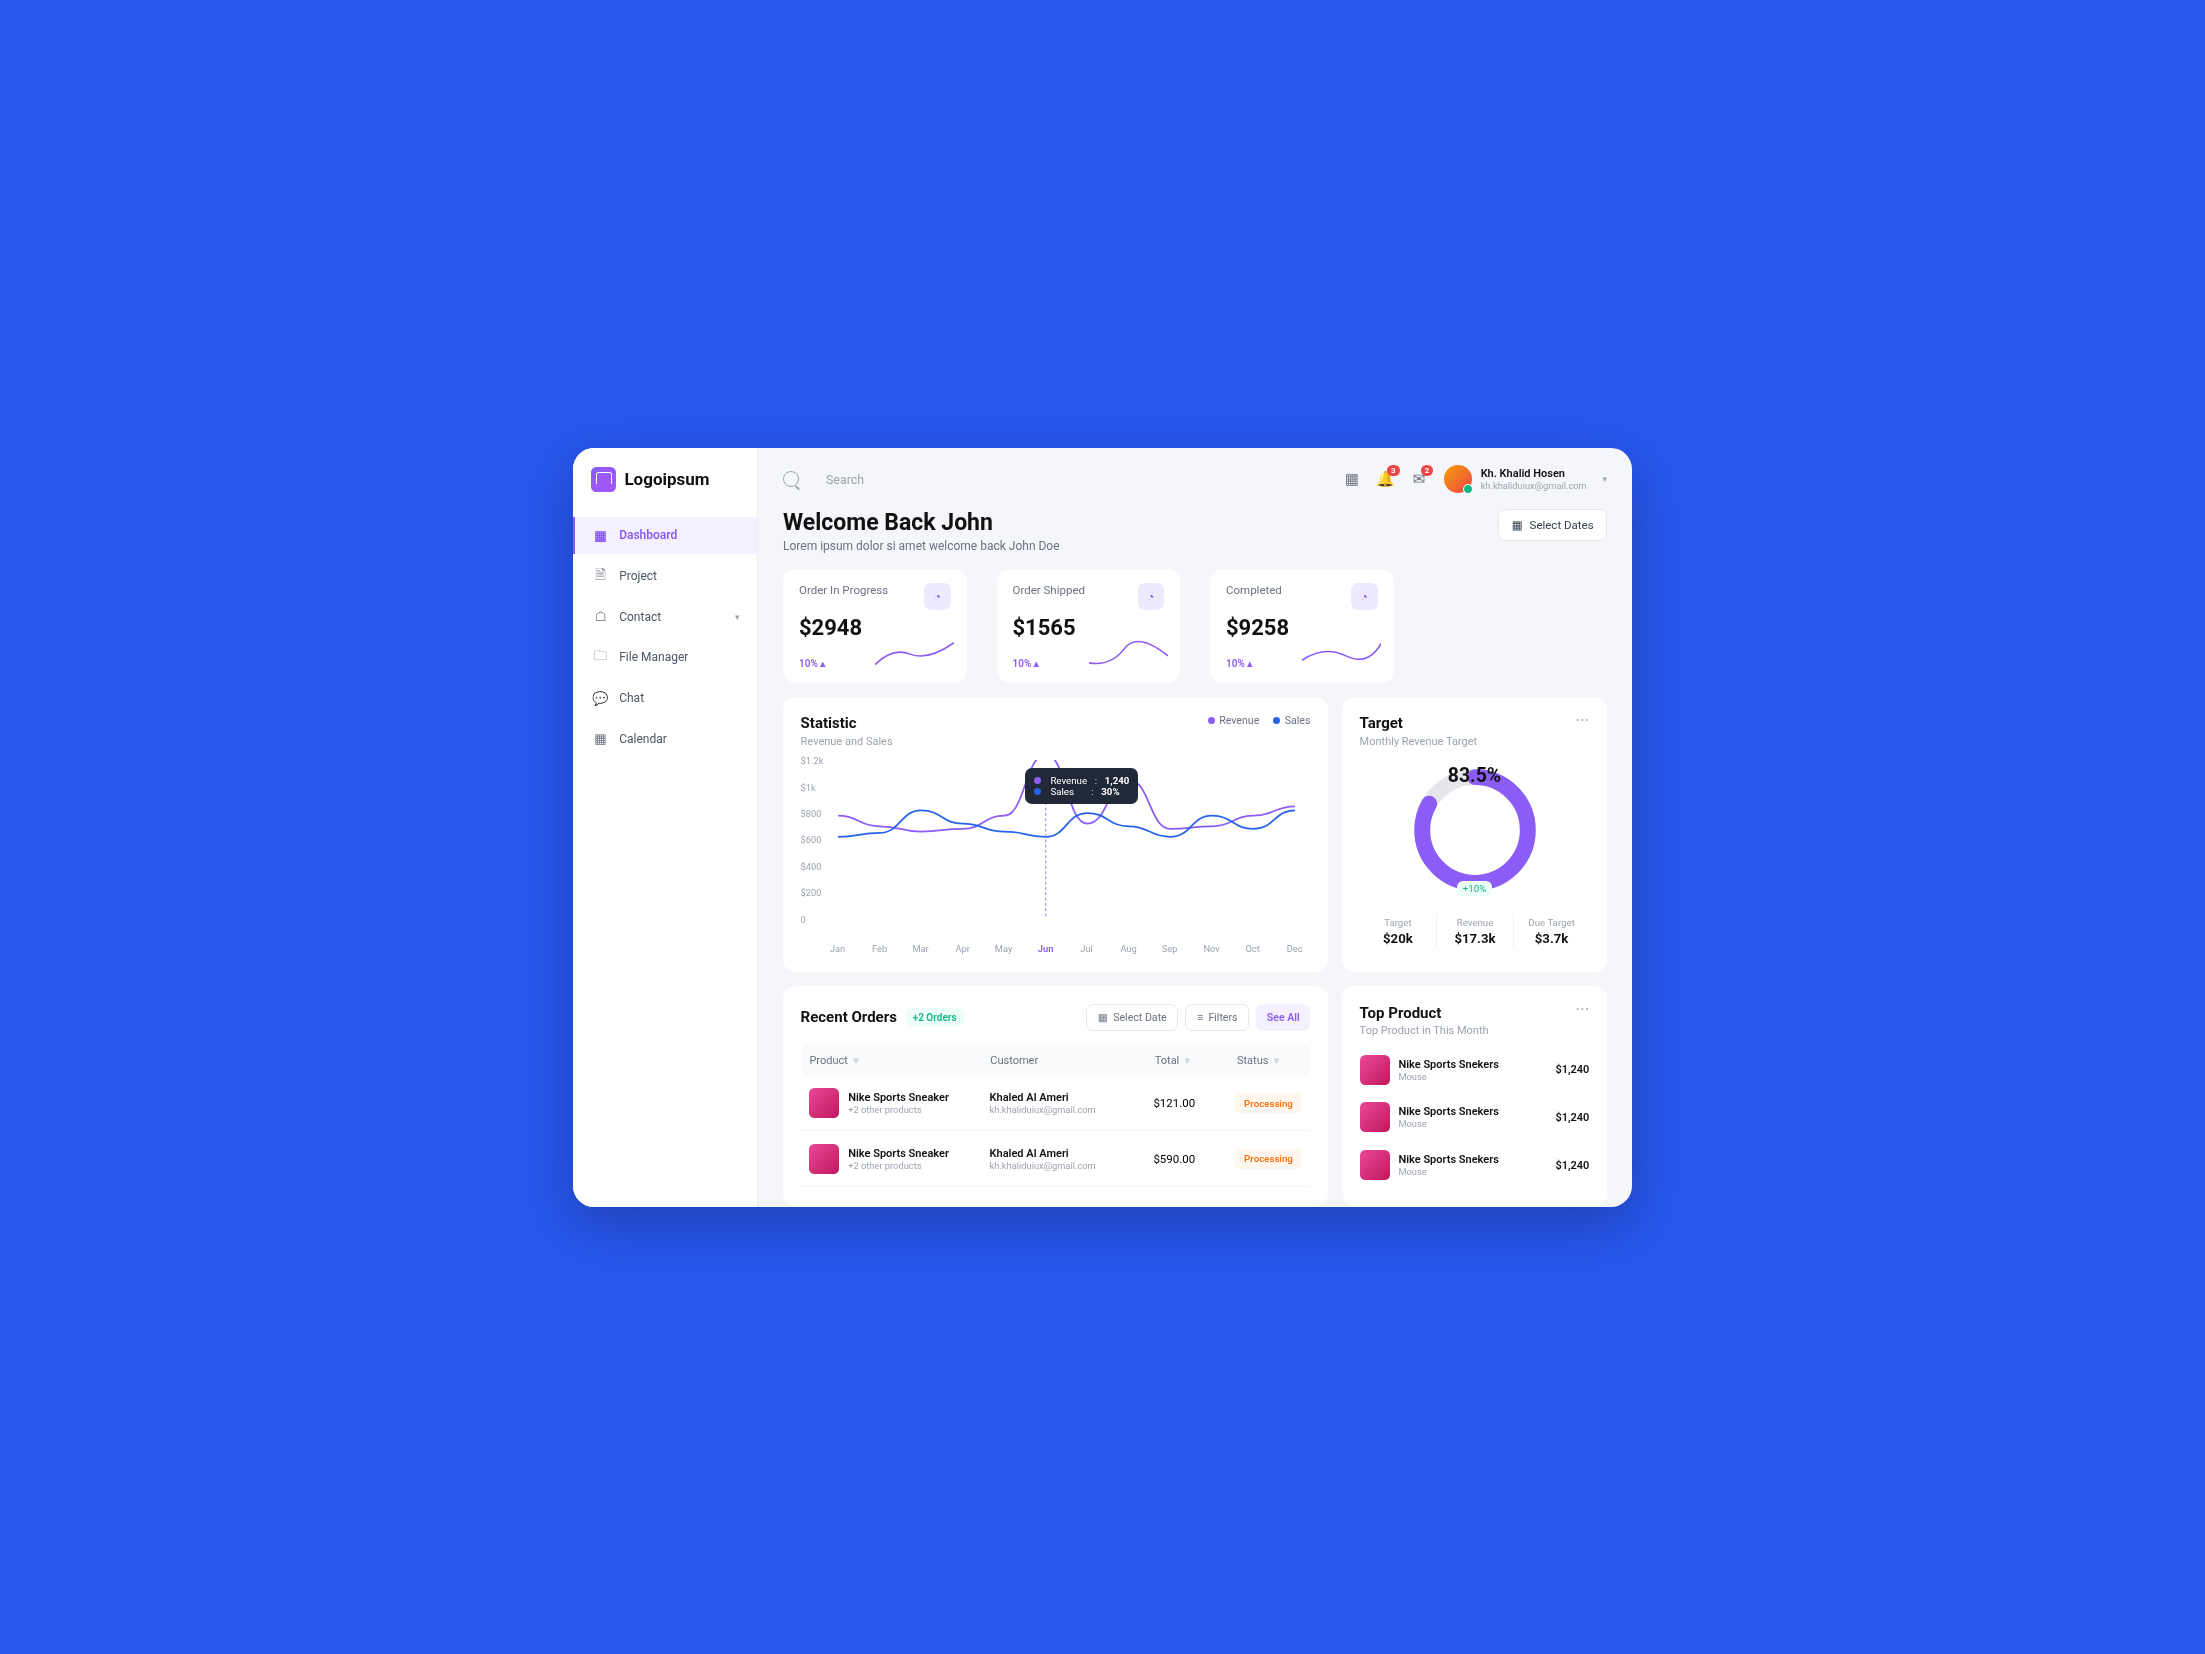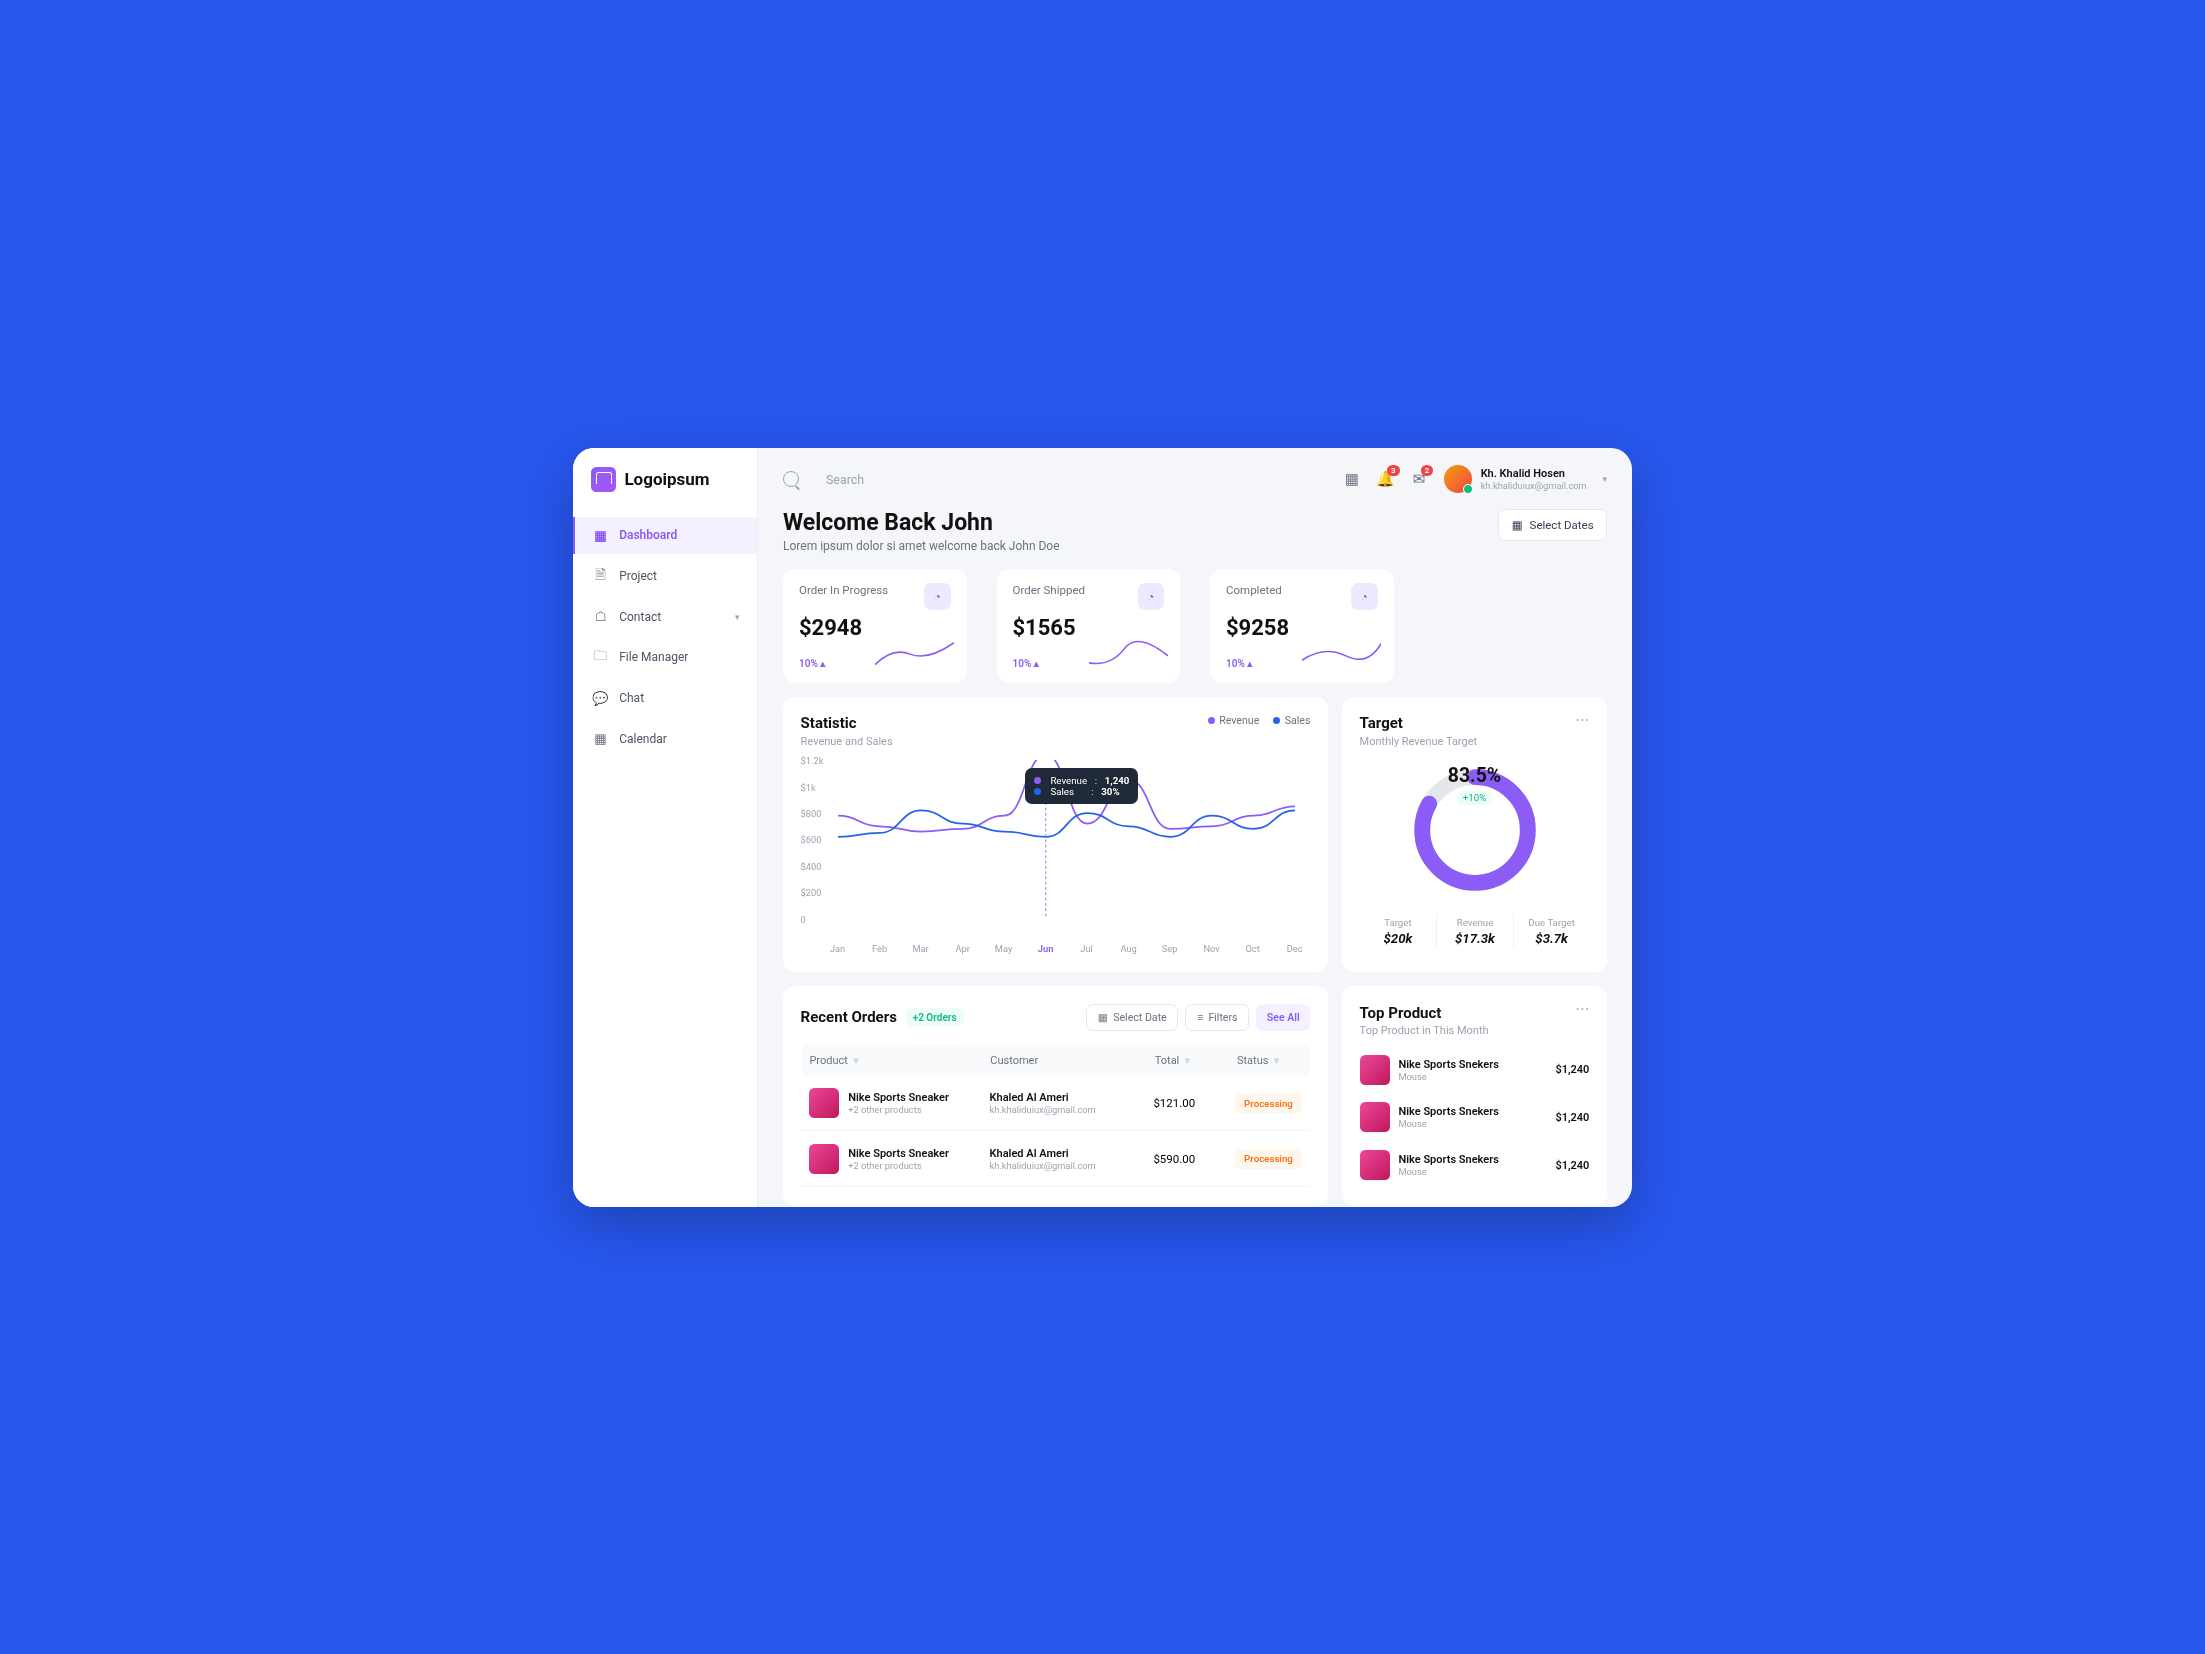--- a/index.html
+++ b/index.html
@@ -52,28 +52,28 @@
 .legend { display:flex; gap:14px; font-size:10.6px; color:#6b7280; }
 .legend-dot { width:7px; height:7px; border-radius:50%; display:inline-block; margin-right:4.4px; }
 .chart-wrap { position:relative; height:194px; margin-top:12.4px; }
 .ytick { position:absolute; left:0; font-size:9.3px; color:#9ca3af; transform:translateY(-50%); }
 .xtick { position:absolute; bottom:0; font-size:9.3px; color:#9ca3af; transform:translateX(-50%); }
 .xtick.active { color:#8b5cf6; font-weight:600; }
 .tooltip { position:absolute; background:#1f2937; color:#fff; border-radius:7px; padding:7px 8.8px; font-size:9.7px; left:44%; top:4%; z-index:5; }
 .tooltip-row { display:flex; align-items:center; gap:5.3px; white-space:nowrap; }
 .donut-wrap { display:flex; flex-direction:column; align-items:center; margin-top:16px; position:relative; }
 .donut { position:relative; width:132px; height:132px; }
-.donut-center { position:absolute; inset:0; display:flex; flex-direction:column; align-items:center; justify-content:flex-start; }
+.donut-center { position:absolute; inset:0; display:flex; flex-direction:column; align-items:center; justify-content:space-between; }
 .donut-pct { font-size:19.4px; font-weight:700; color:#111; }
 .donut-plus { font-size:9.7px; color:#10b981; background:#ecfdf5; padding:1.8px 5.3px; border-radius:6px; margin-top:3.5px; }
 .target-row { display:grid; grid-template-columns:repeat(3,1fr); gap:0; margin-top:17.6px; text-align:center; }
 .target-cell { padding:3.5px 0; }
 .target-cell + .target-cell { border-left:0.9px solid #eef0f5; }
 .target-lbl { font-size:9.7px; color:#9ca3af; }
-.target-val { font-size:13.2px; font-weight:700; color:#111; margin-top:2.6px;font-style:italic; }
+.target-val { font-size:13.2px; font-weight:700; color:#111; margin-top:2.6px; }
 .more-btn { position:absolute; top:16px; right:16px; color:#9ca3af; cursor:pointer; font-size:14px; letter-spacing:0.9px; writing-mode:vertical-lr; }
 .orders-head { display:flex; align-items:center; gap:8.8px; }
 .orders-badge { background:#ecfdf5; color:#10b981; font-size:10px; font-weight:600; padding:3.5px 7px; border-radius:5.3px; }
 .orders-actions { margin-left:auto; display:flex; gap:7px; }
 .btn-sm { background:#fff; border:0.9px solid #e5e7eb; border-radius:7px; padding:6.2px 10.6px; font-size:10.6px; color:#6b7280; display:flex; align-items:center; gap:5.3px; cursor:pointer; }
 .btn-purple { background:#f5f0ff; color:#8b5cf6; border:none; font-weight:600; }
 .table { margin-top:14px; }
 .thead { display:grid; grid-template-columns:2.2fr 2fr 1fr 1fr; padding:8.8px 0; background:#f9fafb; border-radius:7px; font-size:11px; color:#6b7280; }
 .thead > div { padding:0 8.8px; display:flex; align-items:center; gap:5.3px; }
 .trow { display:grid; grid-template-columns:2.2fr 2fr 1fr 1fr; padding:12.4px 0; border-bottom:0.9px solid #f3f4f6; font-size:11.5px; }

